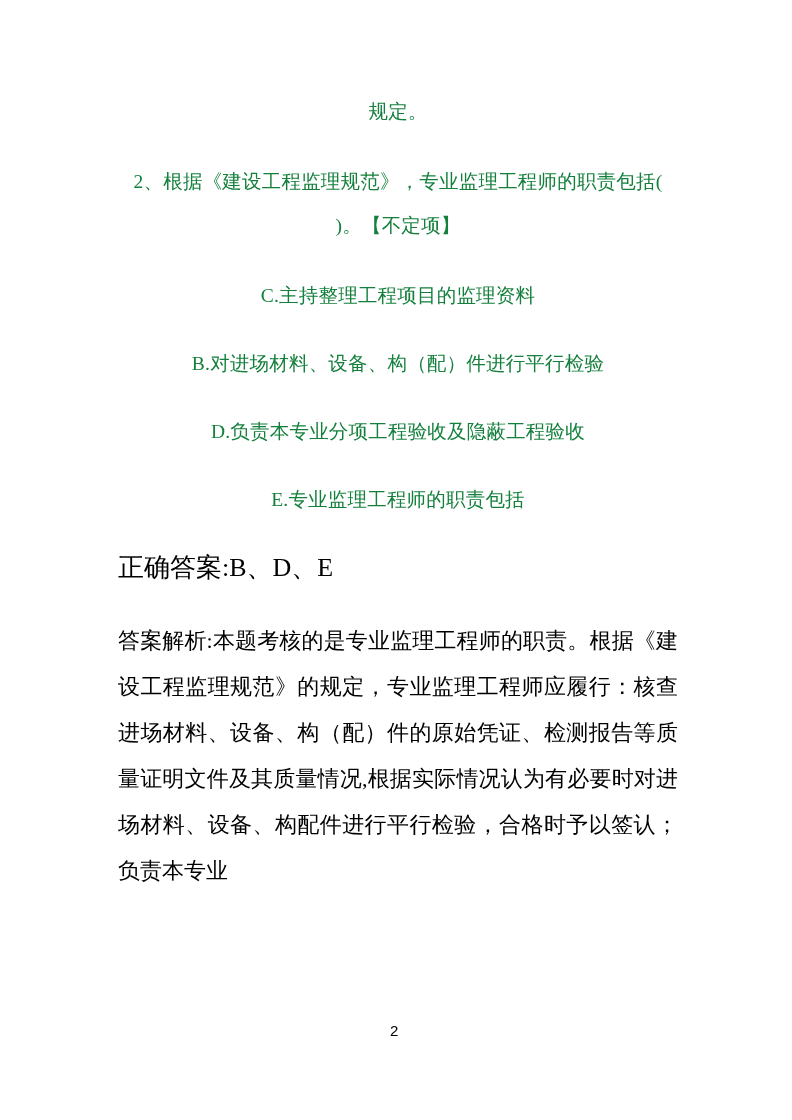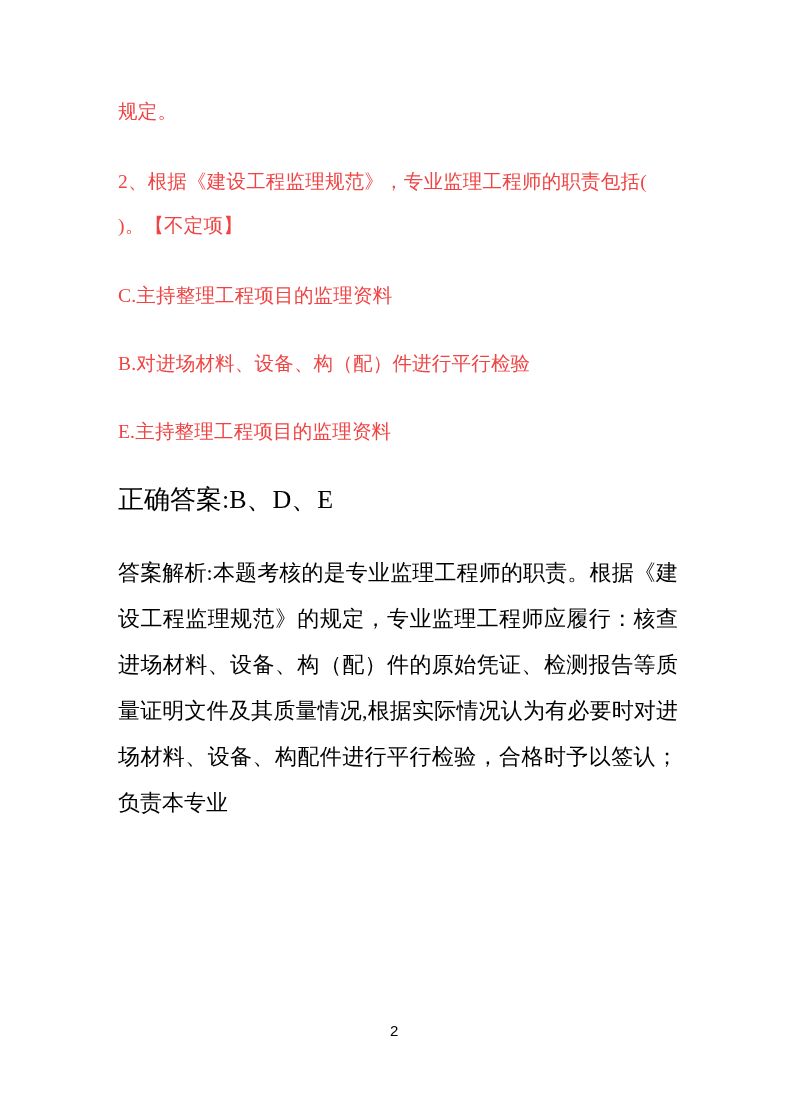--- a/index.html
+++ b/index.html
@@ -20,24 +20,24 @@
   }
   .content {
     position: absolute;
     left: 118px;
     top: 92px;
     width: 560px;
   }
   .para {
     font-size: 19.5px;
     line-height: 40px;
-    color: #ef4444;
+    color: #15803d;
     margin: 0 0 28px 0;
     letter-spacing: 0.2px;
-    text-align: left;
+    text-align: center;
     word-break: break-all;
   }
   .q-stem {
     font-size: 19.5px;
     line-height: 44px;
   }
   .bold {
     font-weight: normal;
   }
   .answer-line {
@@ -71,22 +71,23 @@
 
     <p class="para">规定。</p>
 
     <p class="para q-stem bold">2、根据《建设工程监理规范》，专业监理工程师的职责包括( )。【不定项】</p>
 
 
     <p class="para">C.主持整理工程项目的监理资料</p>
 
     <p class="para">B.对进场材料、设备、构（配）件进行平行检验</p>
 
+    <p class="para">D.负责本专业分项工程验收及隐蔽工程验收</p>
 
-    <p class="para">E.主持整理工程项目的监理资料</p>
+    <p class="para">E.专业监理工程师的职责包括</p>
 
     <p class="answer-line">正确答案:B、D、E</p>
 
     <p class="explain">答案解析:本题考核的是专业监理工程师的职责。根据《建设工程监理规范》的规定，专业监理工程师应履行：核查进场材料、设备、构（配）件的原始凭证、检测报告等质量证明文件及其质量情况,根据实际情况认为有必要时对进场材料、设备、构配件进行平行检验，合格时予以签认；负责本专业</p>
 
   </div>
 
   <div class="page-number">2</div>
 </div>
 

